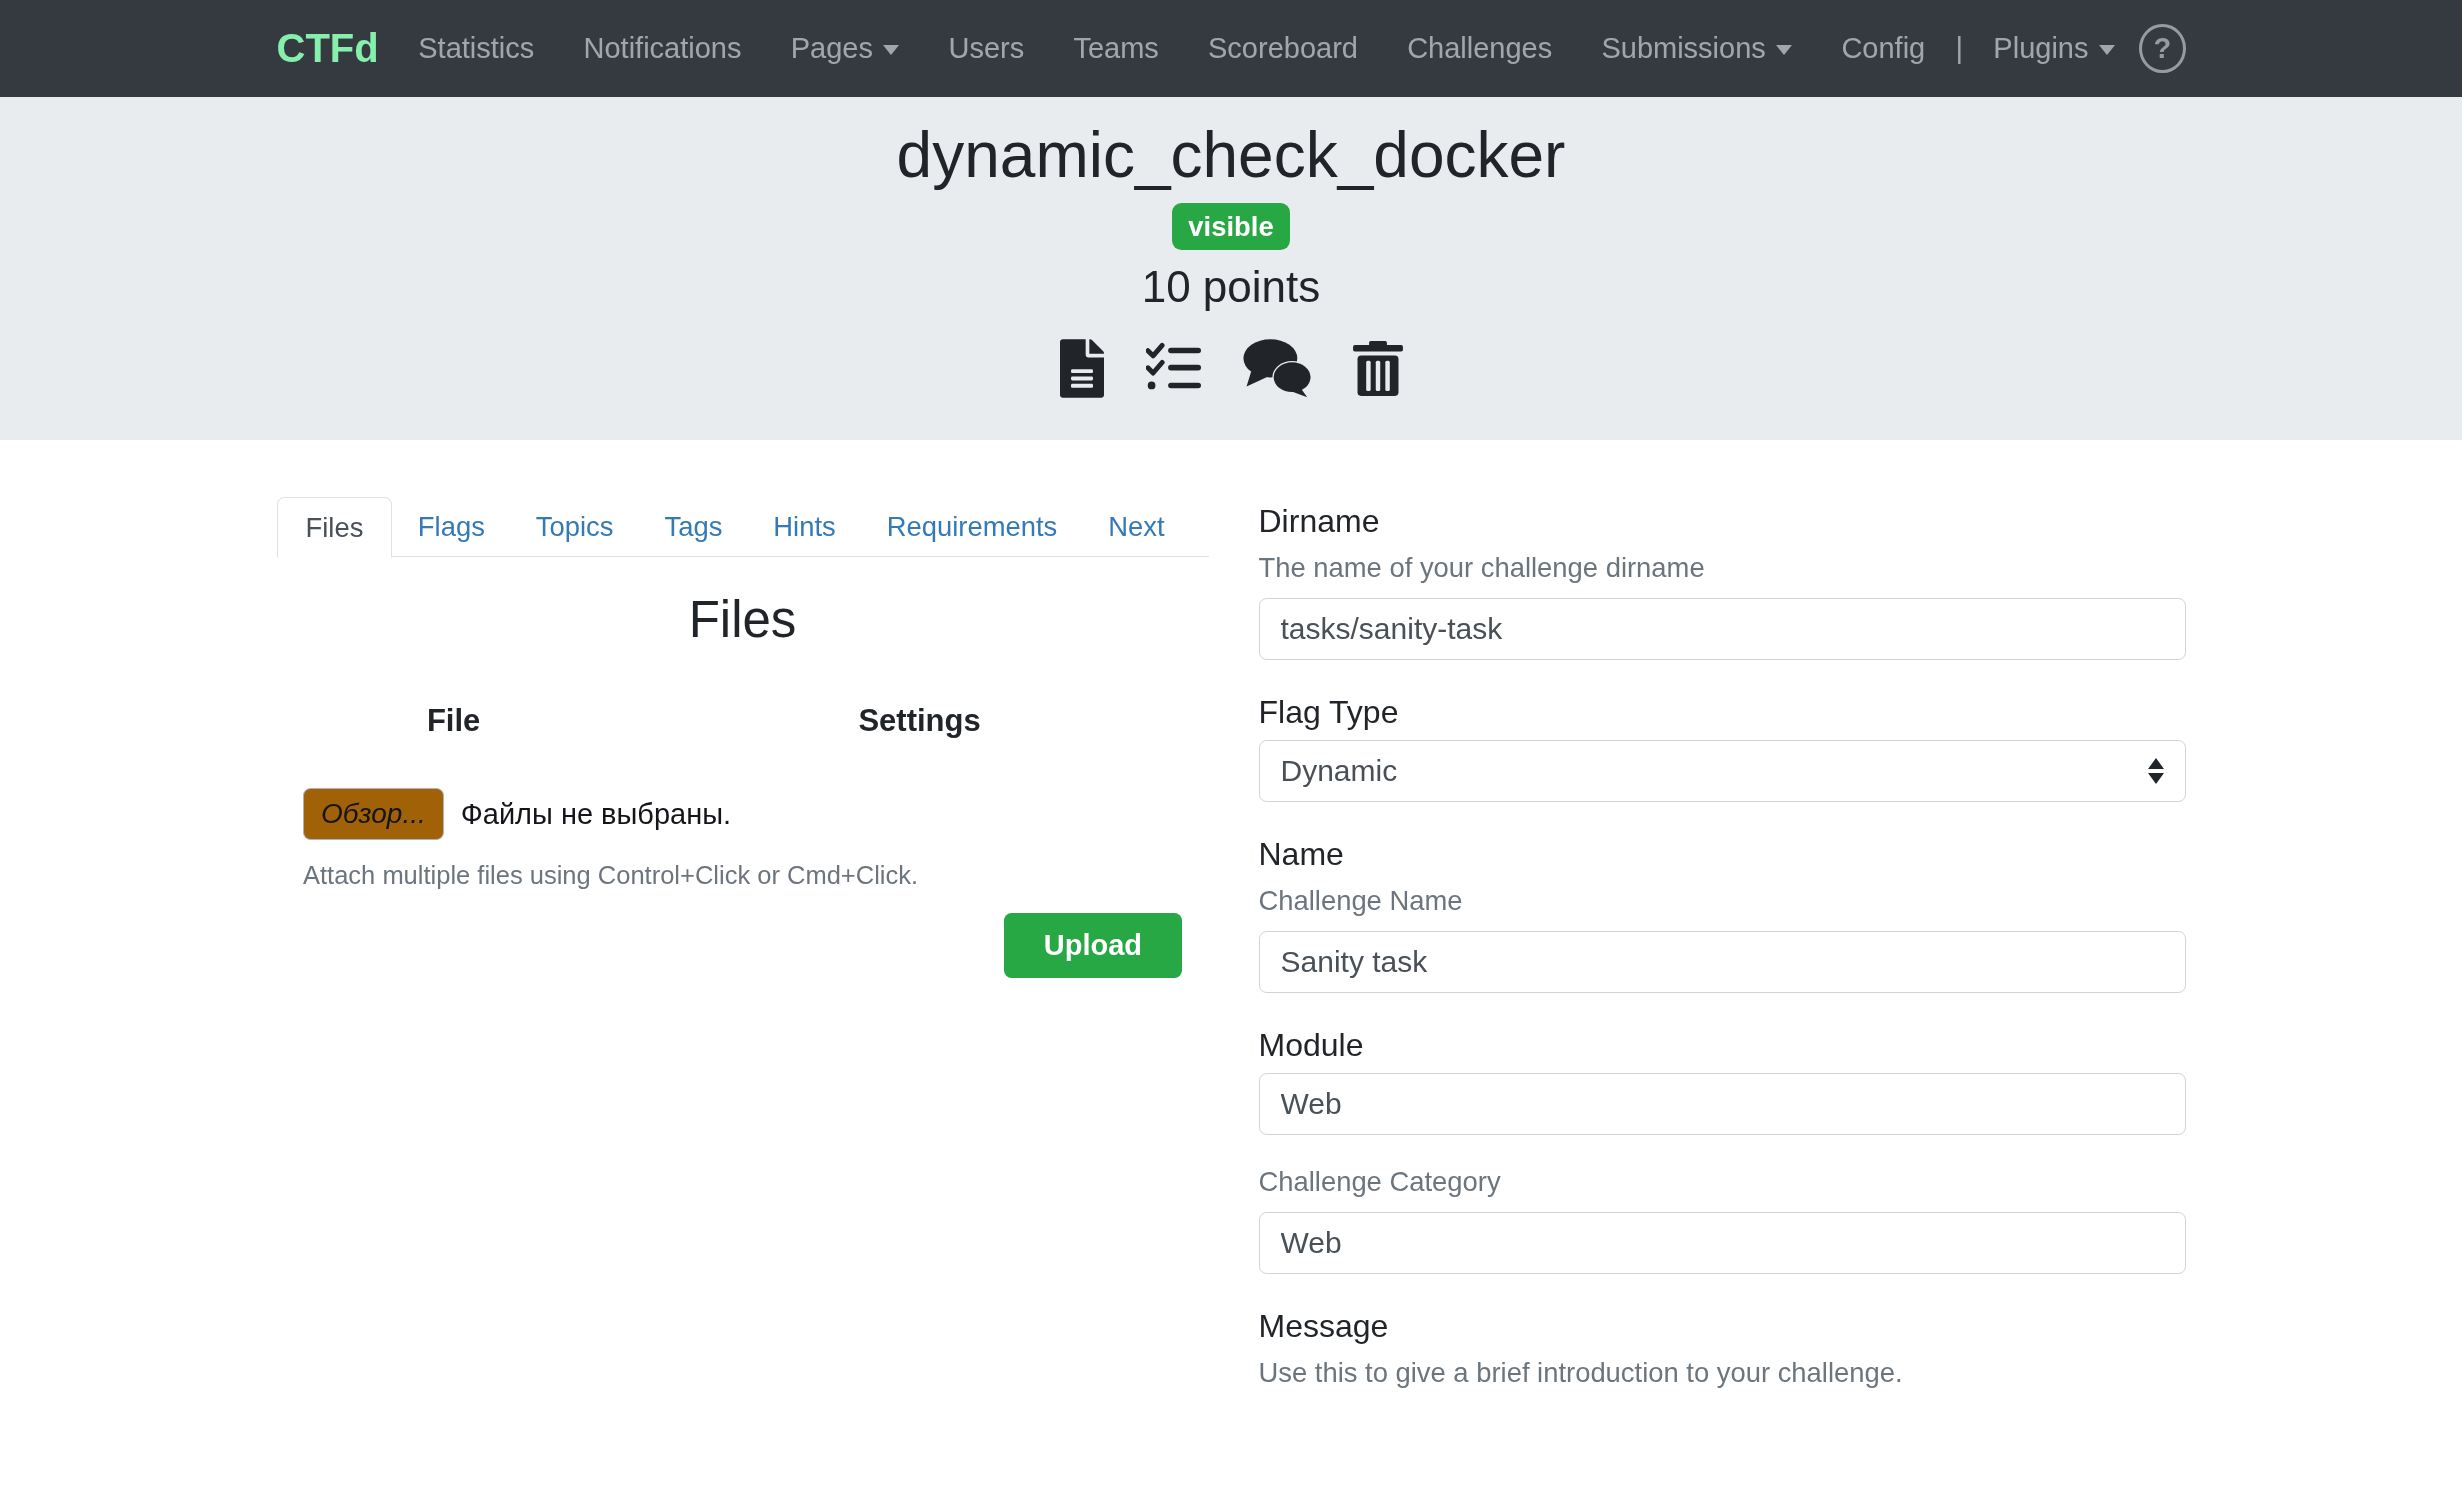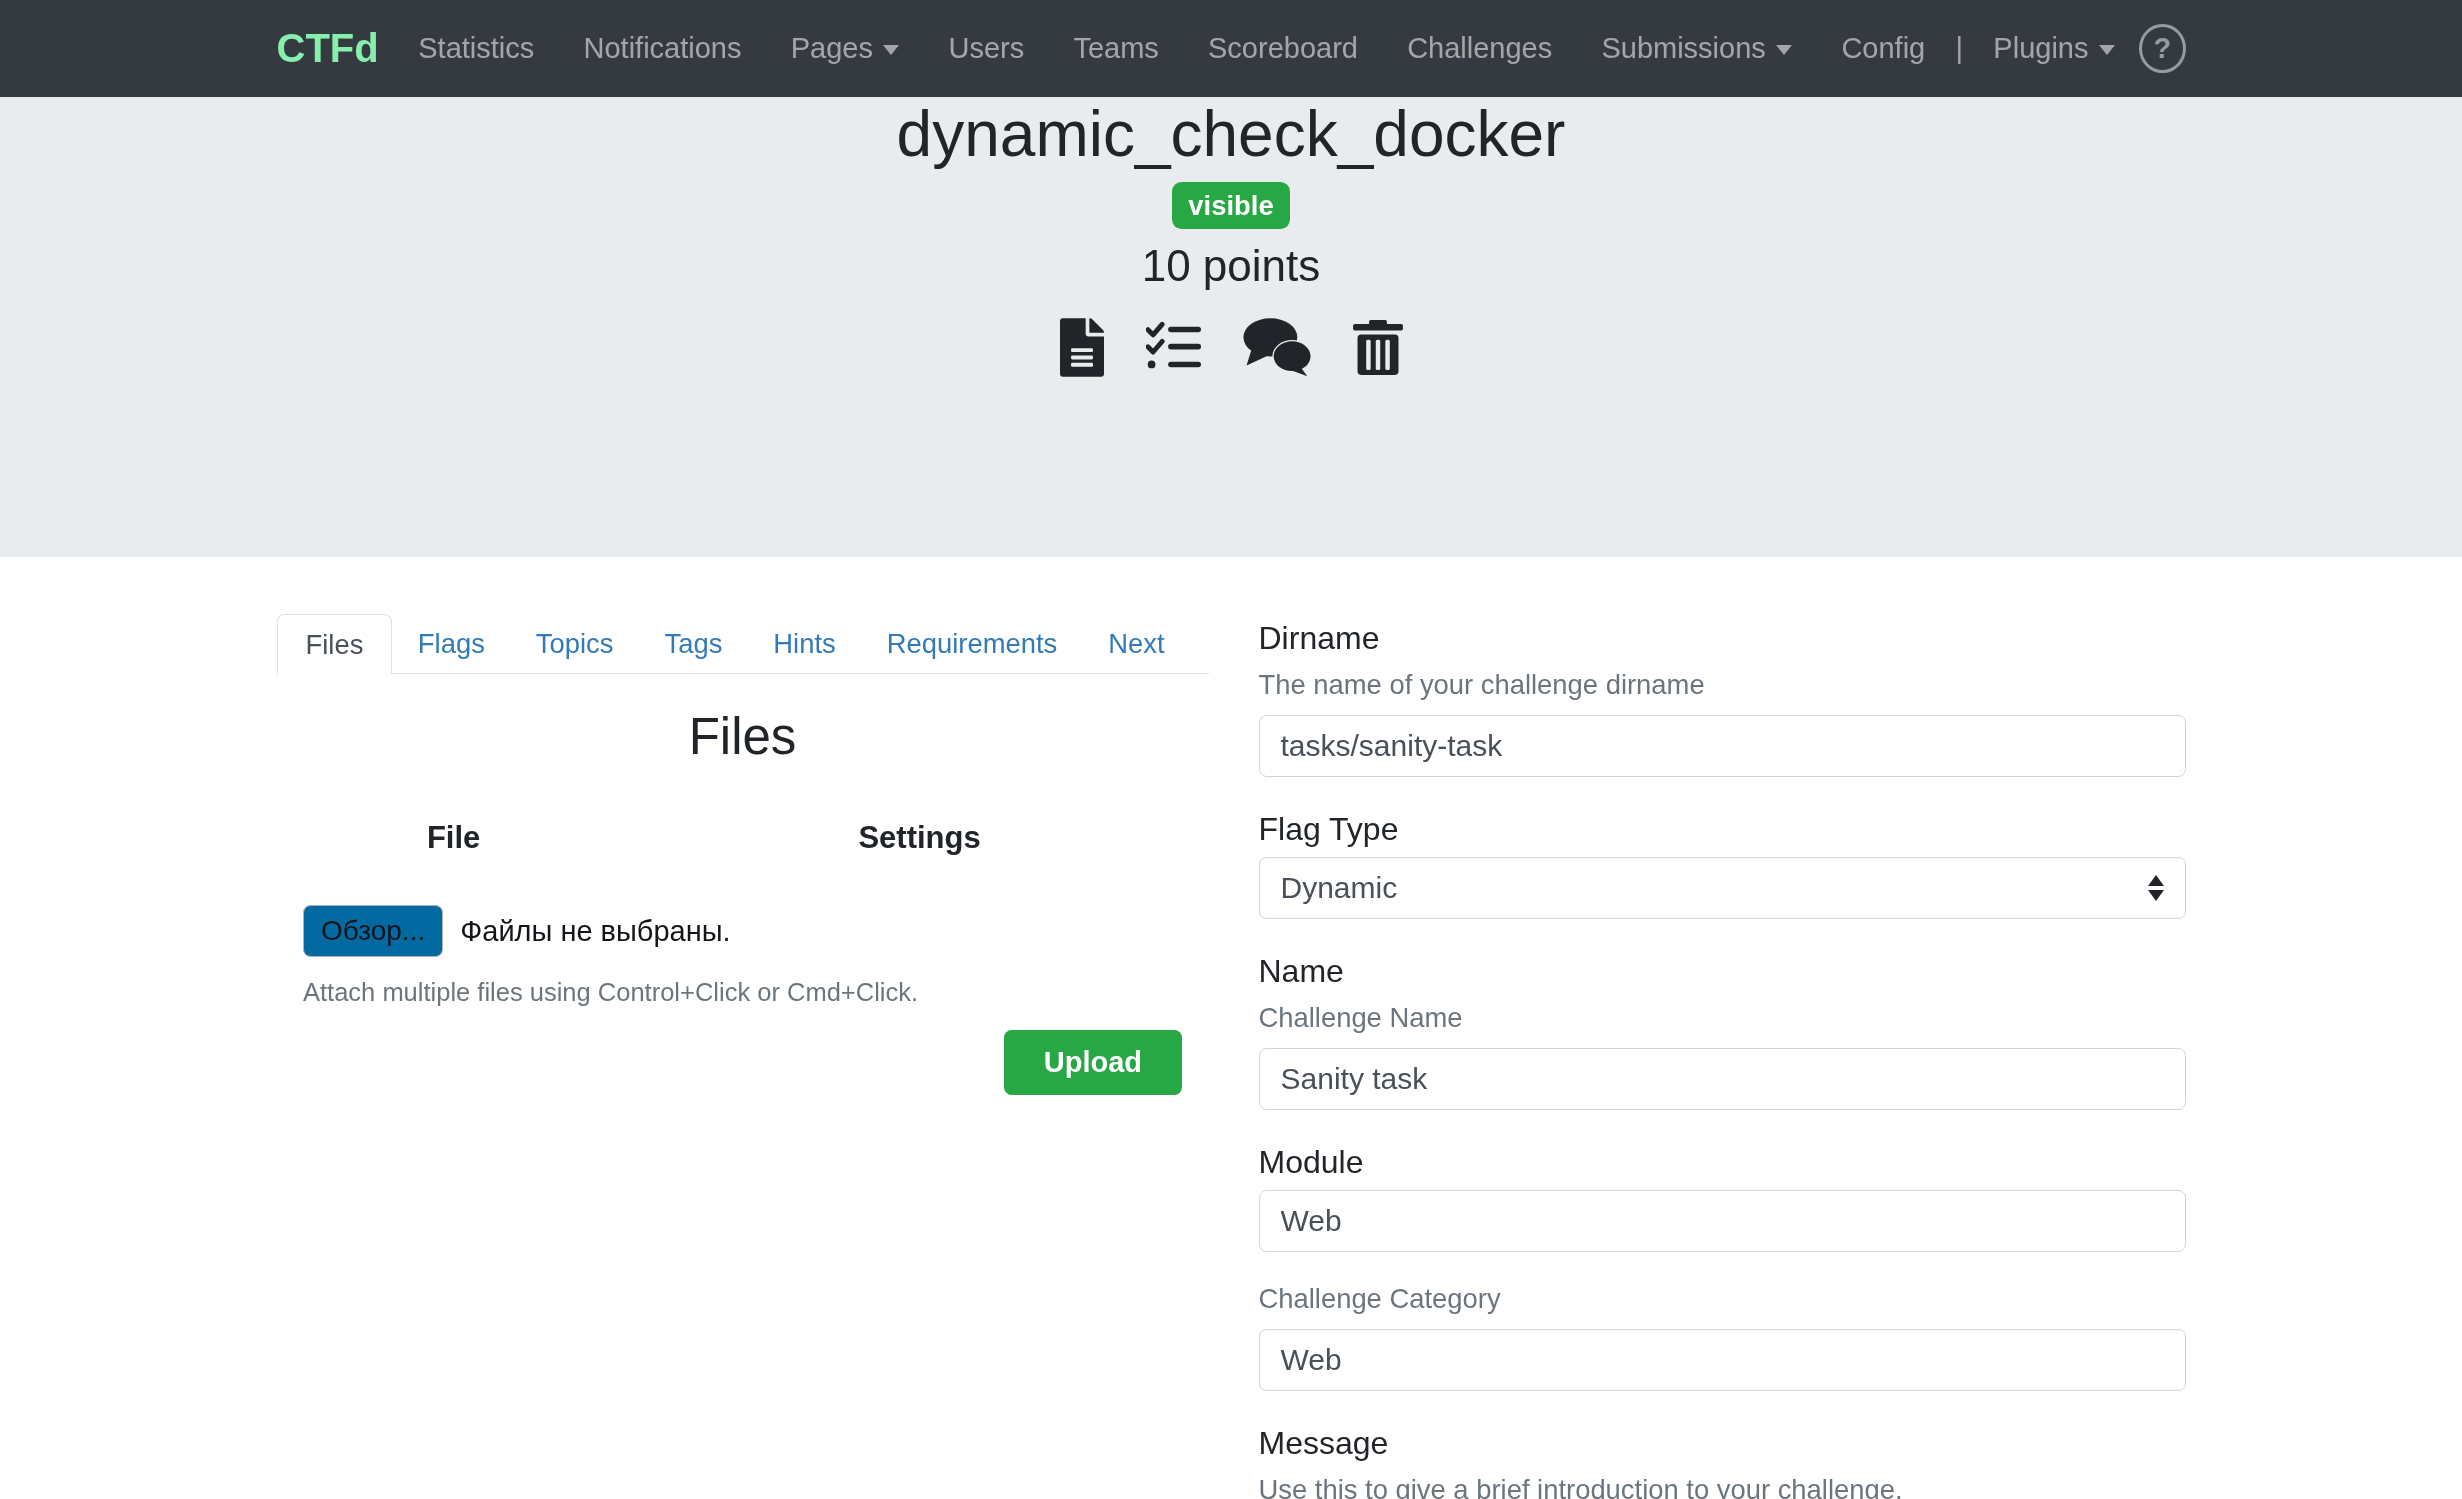--- a/index.html
+++ b/index.html
@@ -16,21 +16,21 @@
   .nav-links { display:flex; align-items:center; flex:1; }
   .nav-link { color:rgba(255,255,255,0.55); font-size:29px; padding:0 24.6px; cursor:pointer; white-space:nowrap; }
   .nav-divider { color:rgba(255,255,255,0.55); font-size:29px; padding:0 5.7px; }
   .caret { display:inline-block; width:0; height:0; margin-left:10.4px; vertical-align:middle;
            border-left:8.5px solid transparent; border-right:8.5px solid transparent;
            border-top:10.4px solid rgba(255,255,255,0.55); }
   .help-circle { margin-left:auto; width:49px; height:49px; border-radius:50%;
                  border:3.8px solid #959ba1; color:#959ba1; display:flex; align-items:center; justify-content:center;
                  font-size:29px; font-weight:bold; cursor:pointer; }
   
-  .hero { background:#e9ecef; height:460px; text-align:center; padding-top:0; }
+  .hero { background:#e9ecef; height:343px; text-align:center; padding-top:21px; }
   .hero-title { font-size:64px; line-height:74px; font-weight:500; color:#212529; }
   .badge-visible { display:inline-block; margin-top:11.4px; background:#28a745; color:#fff;
                    font-size:27.4px; font-weight:bold; line-height:27.4px; padding:9.5px 16px; border-radius:9.5px; }
   .points { font-size:44px; line-height:52px; margin-top:11.4px; color:#212529; }
   .icon-row { margin-top:24.6px; display:flex; justify-content:center; align-items:center; gap:42px; }
   .act-icon { cursor:pointer; display:inline-flex; }
   
   .main { width:1909px; margin:57px auto 0; display:flex; align-items:flex-start; }
   .col-left { width:932px; }
   .col-right { width:927px; margin-left:50px; }
@@ -39,22 +39,22 @@
   .tab { font-size:27.4px; line-height:33px; color:#337ab7; padding:13.2px 25.5px; cursor:pointer; white-space:nowrap; }
   .tab.active { color:#495057; background:#fff; border:1.9px solid #dee2e6; border-bottom:1.9px solid #fff;
                 border-radius:7.6px 7.6px 0 0; margin-bottom:-1.9px; padding:13.2px 28px; cursor:default; }
   
   .files-heading { font-size:51px; font-weight:500; text-align:center; margin-top:32px; line-height:61px; color:#212529; }
   .files-table-head { display:flex; margin-top:53px; }
   .th { font-weight:bold; font-size:31px; text-align:center; color:#212529; }
   .th-file { width:38%; }
   .th-settings { width:62%; }
   .file-row { margin-top:49px; padding-left:26.5px; display:flex; align-items:center; }
-  .file-btn { font-size:28px; line-height:34px; background:#0369a1; border:1.9px solid #b1b1b9; border-radius:7.6px;
-              padding:7.6px 17px; color:#15141a; cursor:pointer; font-family:inherit; }
+  .file-btn { font-size:28px; line-height:34px; background:#a16207; border:1.9px solid #b1b1b9; border-radius:7.6px;
+              padding:7.6px 17px; color:#15141a; cursor:pointer; font-family:inherit;font-style:italic; }
   .file-status { font-size:29px; margin-left:17px; color:#15141a; }
   .file-hint { font-size:25.5px; color:#6c757d; margin:21px 0 0 26.5px; }
   .upload-row { display:flex; justify-content:flex-end; margin-top:23px; padding-right:26.5px; }
   .upload-btn { background:#28a745; color:#fff; border:none; font-weight:bold; font-size:29px; line-height:35px;
                 padding:15px 40px; border-radius:7.6px; cursor:pointer; font-family:inherit; }
   
   .field { margin-bottom:28px; }
   .f-label { font-size:32px; line-height:48px; color:#212529; margin-bottom:3.8px; }
   .f-helper { font-size:27.4px; line-height:38px; color:#6c757d; margin-bottom:11.4px; }
   .input { width:100%; height:62px; border:1.9px solid #ced4da; border-radius:7.6px; background:#fff;

